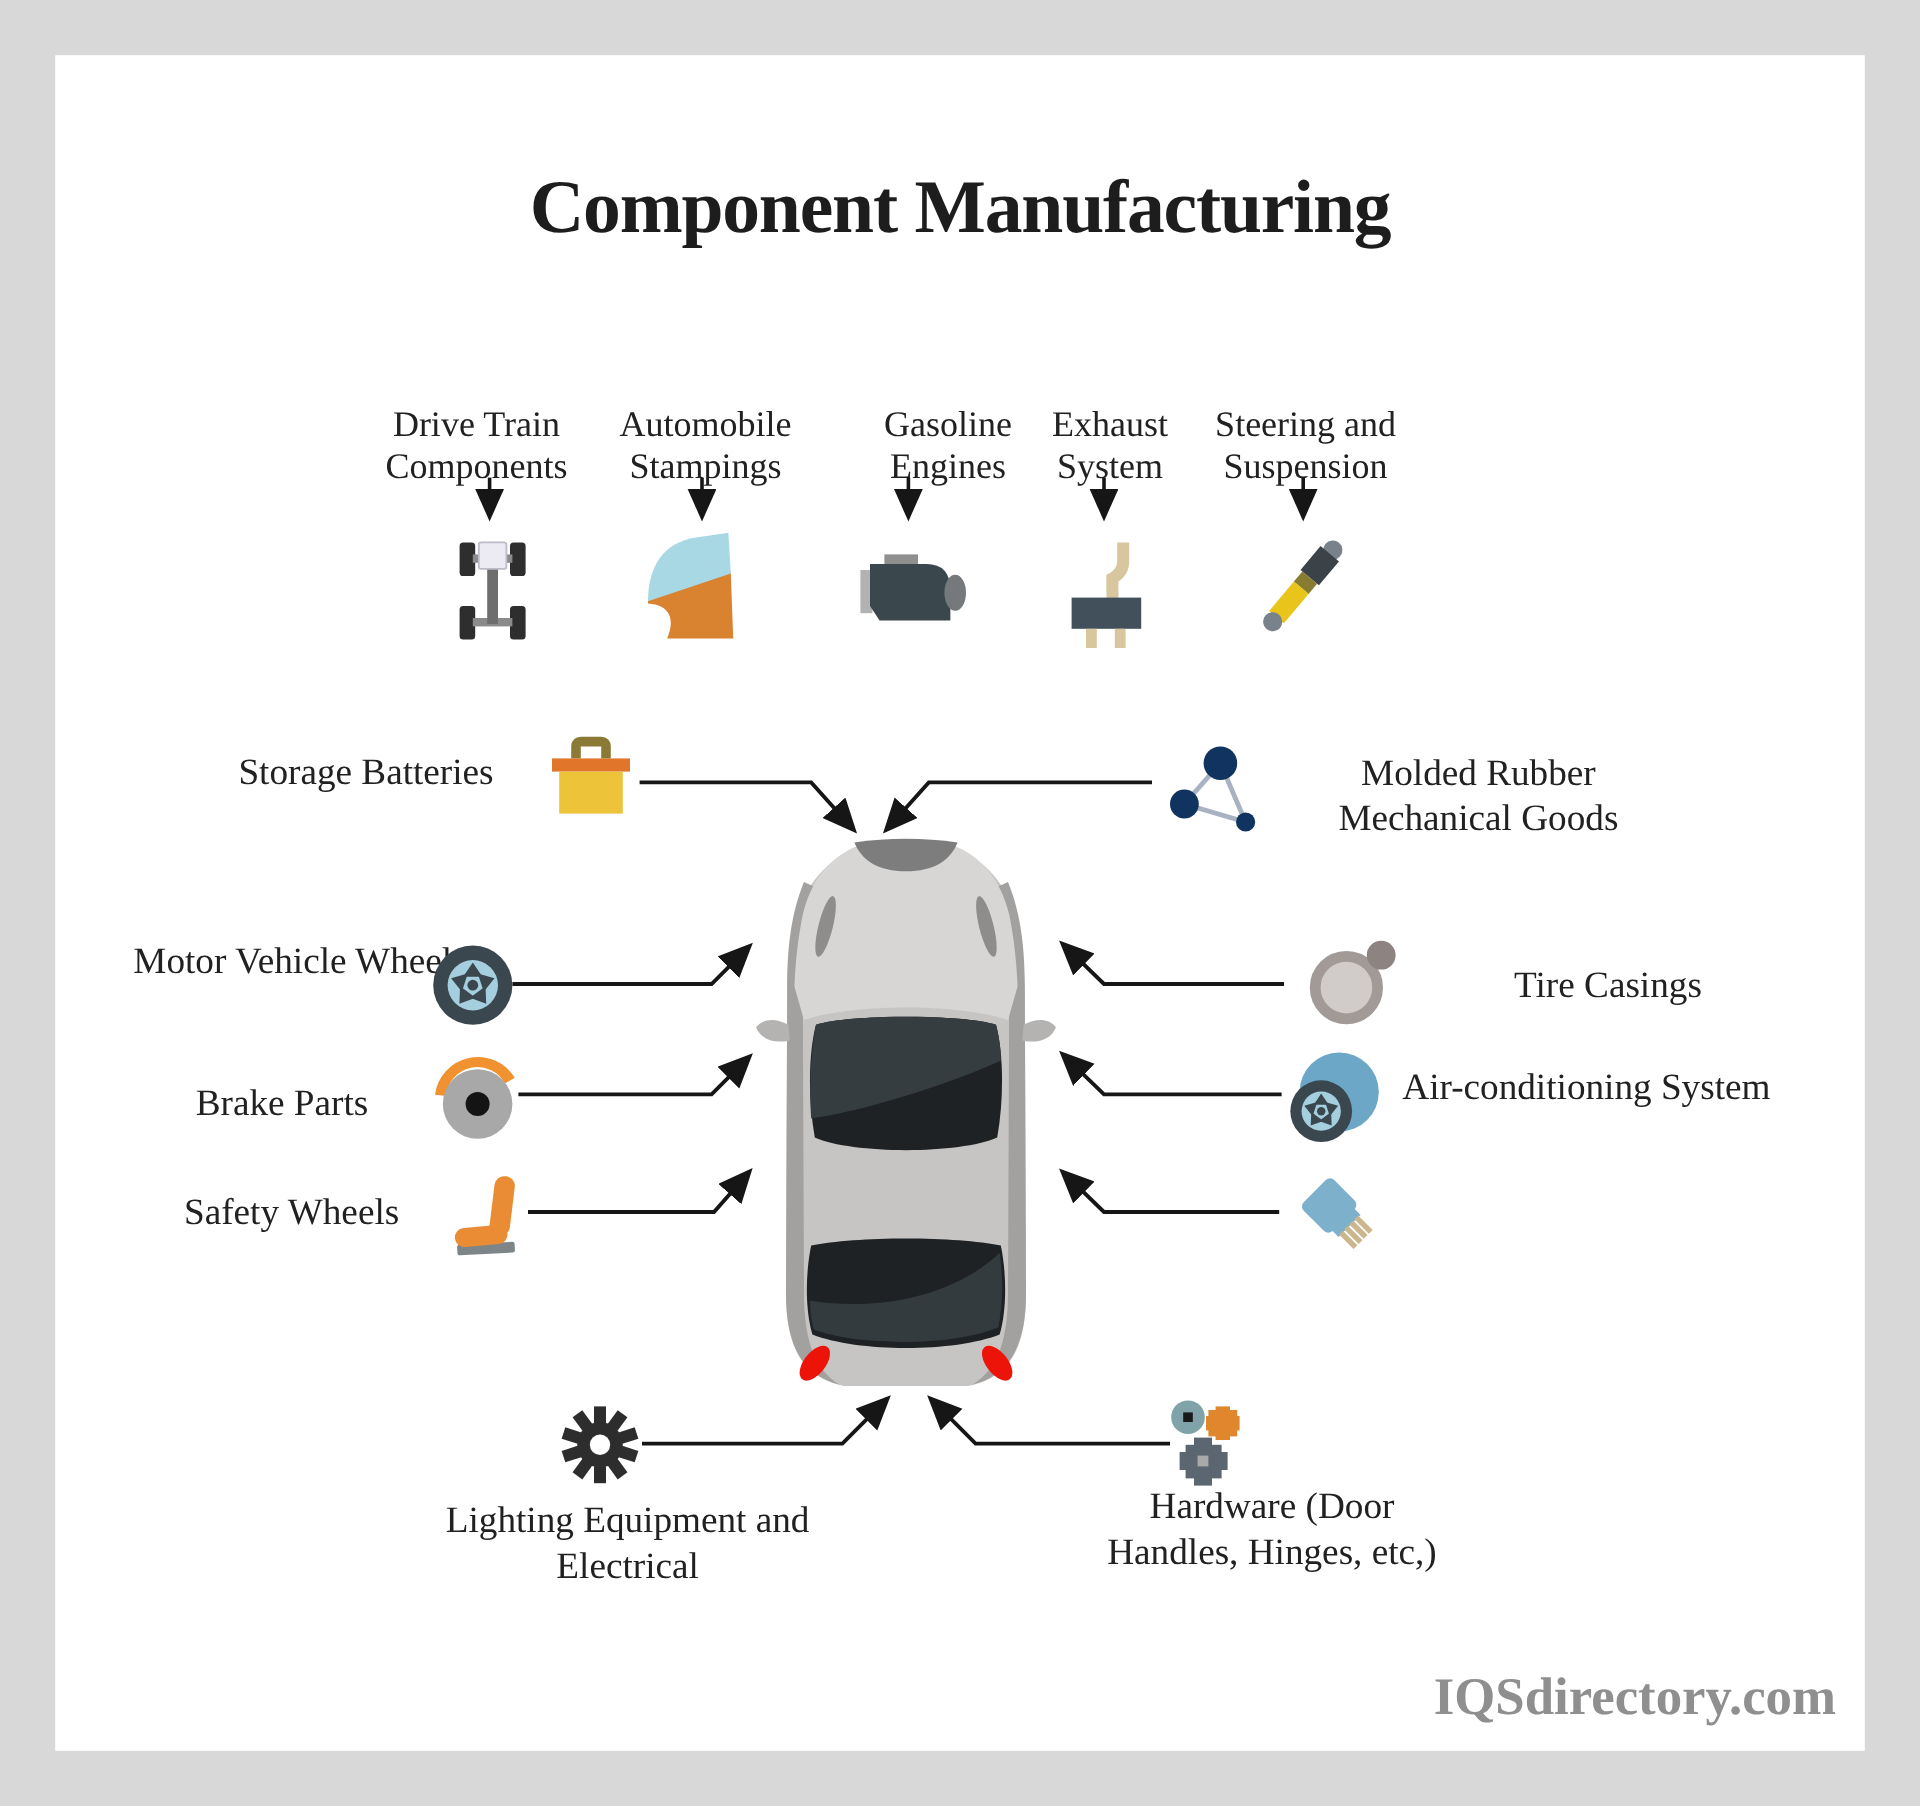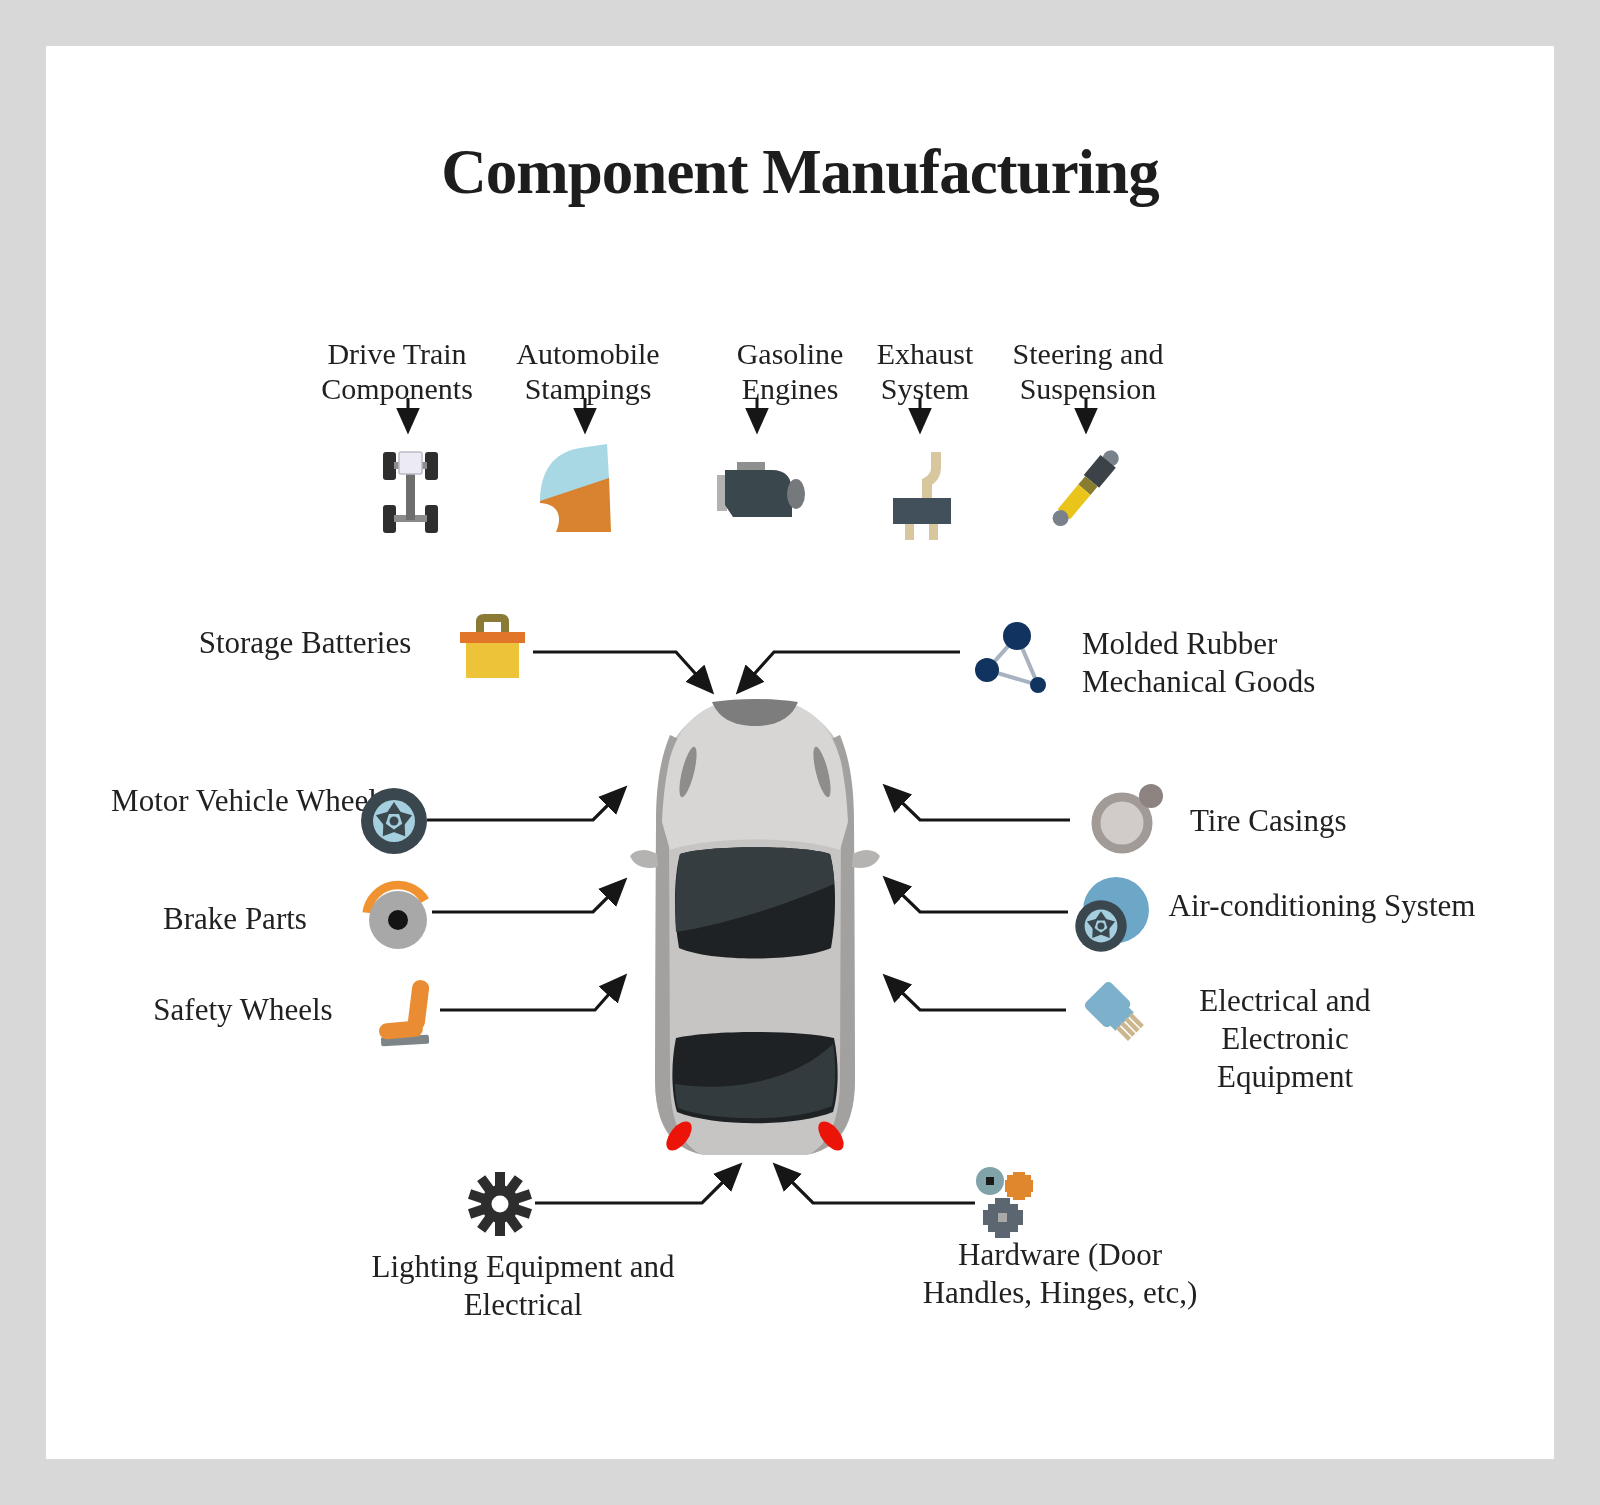--- a/index.html
+++ b/index.html
@@ -7,21 +7,21 @@
     position:relative;width:1600px;height:1505px;
     background:#d8d8d8;overflow:hidden;
     font-family:"Liberation Serif", serif;color:#1d1d1d;
   }
   .panel{position:absolute;left:46px;top:46px;right:46px;bottom:46px;background:#ffffff;}
   .stage{position:absolute;left:0;top:0;width:1600px;height:1505px;}
   .title{
     position:absolute;left:0;top:136px;width:1600px;text-align:center;
     font-size:63px;font-weight:700;letter-spacing:-1px;color:#1d1d1d;
   }
-  .label{position:absolute;font-size:31px;line-height:38px;color:#212121;}
+  .label{position:absolute;font-size:31px;line-height:38px;color:#212121;text-align:center;}
   .toplabel{position:absolute;font-size:30px;line-height:35px;text-align:center;color:#212121;}
   .ctr{text-align:center;}
   .rgt{text-align:center;}
   .watermark{
     position:absolute;left:1000px;top:1388px;width:530px;text-align:right;
     font-size:44px;font-weight:700;color:#8f8f8f;
   }
   svg{position:absolute;left:0;top:0;}
 </style>
 </head>
@@ -40,23 +40,23 @@
 
   <div class="label rgt" style="left:155px;top:624px;width:300px;">Storage Batteries</div>
   <div class="label ctr" style="left:105px;top:782px;width:290px;">Motor Vehicle Wheels</div>
   <div class="label rgt" style="left:110px;top:900px;width:250px;">Brake Parts</div>
   <div class="label rgt" style="left:118px;top:991px;width:250px;">Safety Wheels</div>
   <div class="label ctr" style="left:358px;top:1248px;width:330px;">Lighting Equipment and Electrical</div>
 
   <div class="label" style="left:1082px;top:625px;width:300px;">Molded Rubber Mechanical Goods</div>
   <div class="label" style="left:1190px;top:802px;width:300px;">Tire Casings</div>
   <div class="label ctr" style="left:1157px;top:887px;width:330px;">Air-conditioning System</div>
-  <div class="label ctr" style="left:1170px;top:982px;width:230px;">Electrical and Electronic Equipment</div>
   <div class="label ctr" style="left:920px;top:1236px;width:280px;">Hardware (Door Handles, Hinges, etc,)</div>
 
+  <div class="watermark">IQSdirectory.com</div>
 
   <svg class="stage" viewBox="0 0 1600 1505">
     <defs>
       <marker id="ah" markerWidth="10" markerHeight="9" refX="7.5" refY="4" orient="auto" markerUnits="strokeWidth">
         <path d="M0,0 L9,4 L0,8 Z" fill="#161616"></path>
       </marker>
       <g id="rim">
         <circle r="33" fill="#3a474e"></circle>
         <circle r="21" fill="#a5cede"></circle>
         <g fill="#3a474e">

